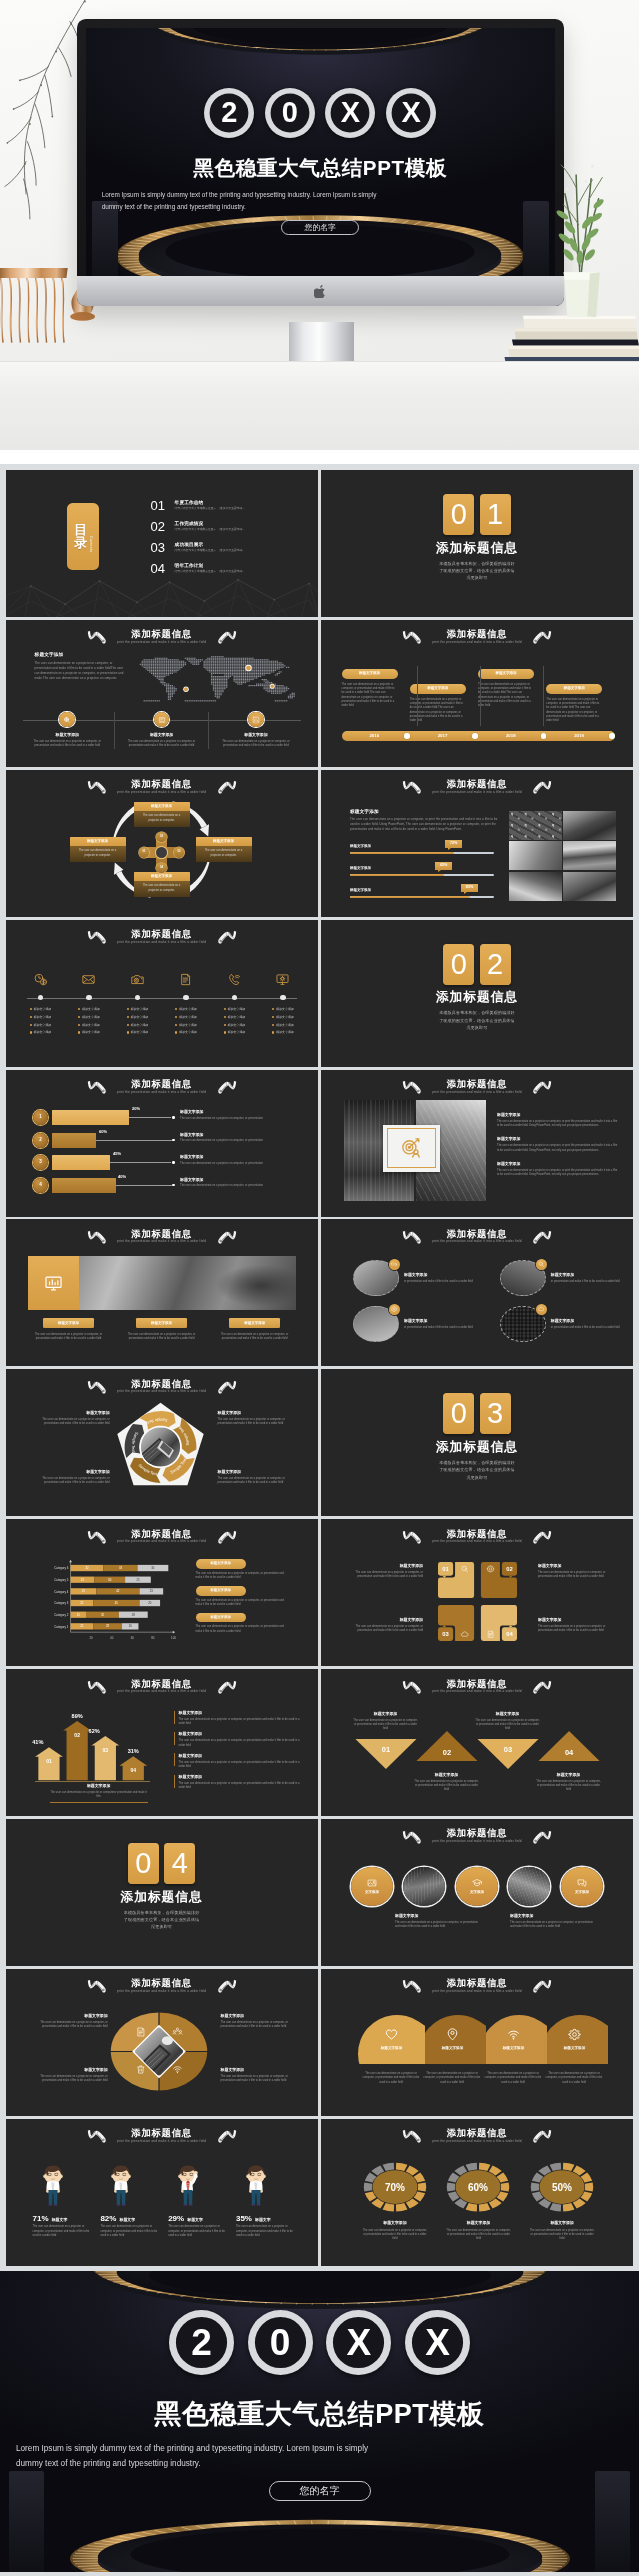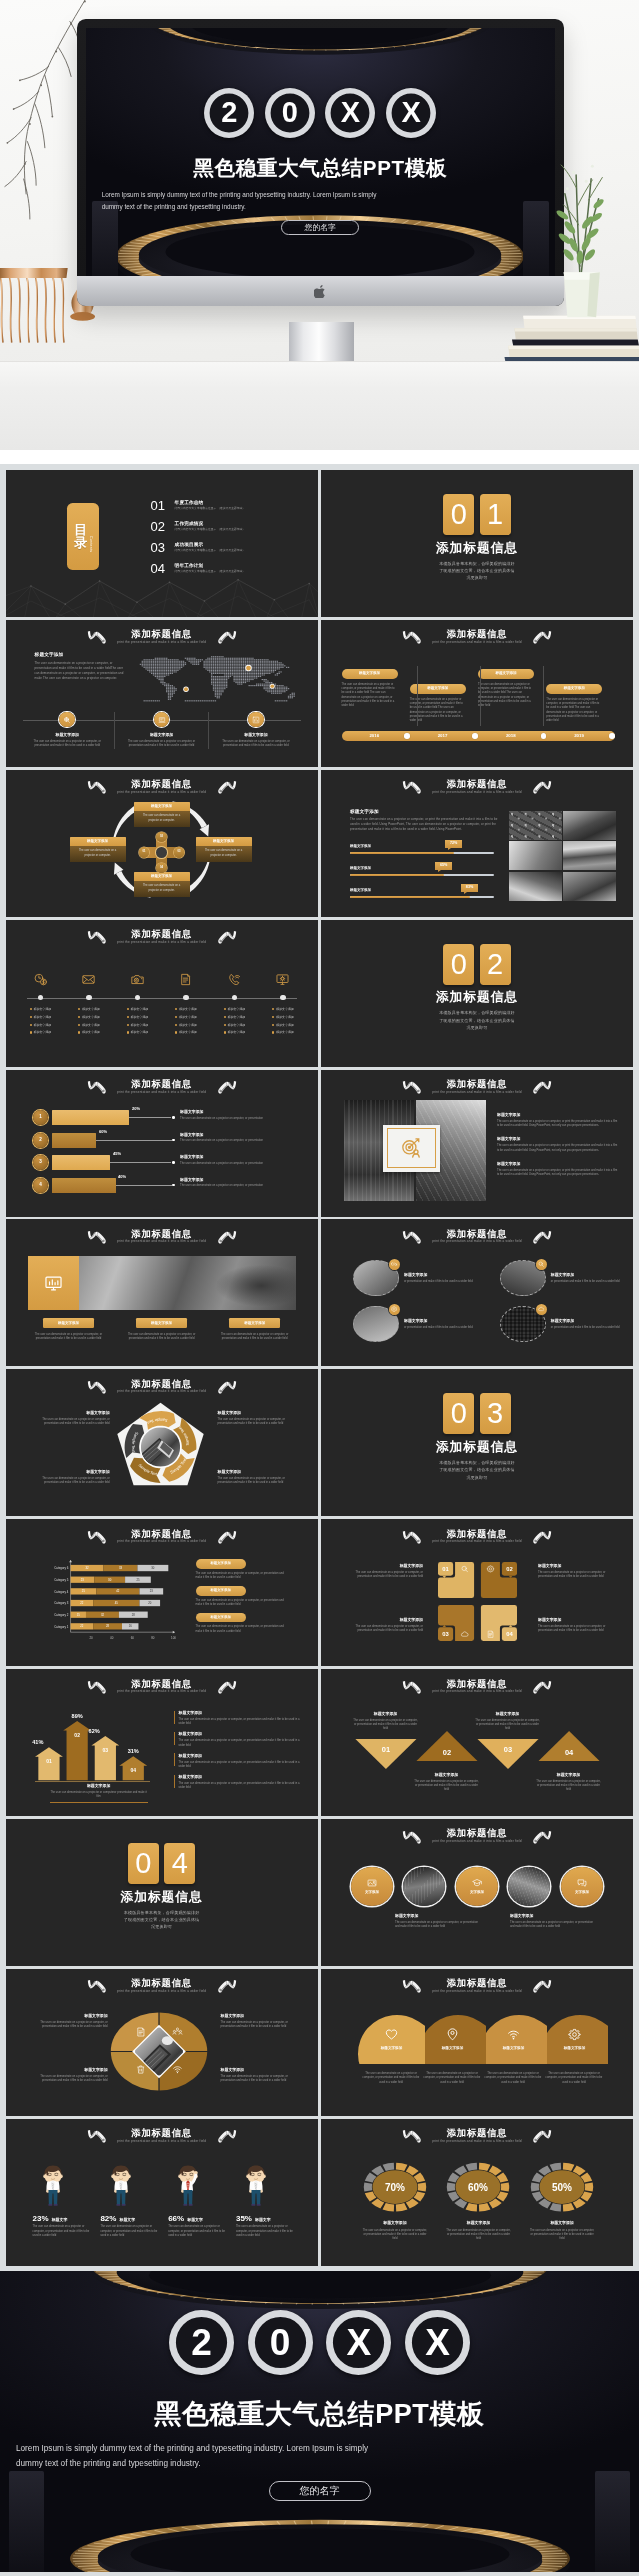--- a/index.html
+++ b/index.html
@@ -1729,21 +1729,21 @@
                 </g>
                 <path d="M21.4 41 C20 48 19.8 54 20 58" stroke="#fdfdfd" stroke-width="6.4" fill="none" stroke-linecap="round"></path>
                 <circle cx="20" cy="60.5" r="3.6" fill="#f6d9b4"></circle>
                 <path d="M42.6 41 C 44 48 44.2 54 44 58" stroke="#fdfdfd" stroke-width="6.4" fill="none" stroke-linecap="round"></path>
                 <circle cx="44" cy="60.5" r="3.6" fill="#f6d9b4"></circle>
                 <path d="M21.5 58 H42.5 L41.6 92 H34.2 L33 66 H31 L29.8 92 H22.4 Z" fill="#1d4f6b"></path>
                 <path d="M21.6 90 h8.6 v4.4 h-8.6 z M33.8 90 h8.6 v4.4 h-8.6 z" fill="#3b3560"></path>
               </svg>
             </div>
             <div class="ps-head">
-              <span class="ps-val">23%</span>
+              <span class="ps-val">71%</span>
               <span class="ps-lbl">标题文字</span>
             </div>
             <div class="tiny2">The user can demonstrate on a projector or computer, or presentation and make it film to be used in a wider field</div>
           </div>
           <div class="ps-item">
             <div class="ps-man">
               <svg viewBox="0 0 64 104">
                 <path d="M13 26 C13 10 21 3 32 3 C43 3 51 10 51 26 C51 36 45 42 32 42 C19 42 13 36 13 26 Z" fill="#f6d9b4"></path>
                 <ellipse cx="13.2" cy="26" rx="3.6" ry="4.6" fill="#f6d9b4"></ellipse>
                 <ellipse cx="50.8" cy="26" rx="3.6" ry="4.6" fill="#f6d9b4"></ellipse>
@@ -1801,21 +1801,21 @@
                 </g>
                 <path d="M21.4 41 C20 48 19.8 54 20 58" stroke="#fdfdfd" stroke-width="6.4" fill="none" stroke-linecap="round"></path>
                 <circle cx="20" cy="60.5" r="3.6" fill="#f6d9b4"></circle>
                 <path d="M42 42 C 47 36 50 27 50.5 20" stroke="#fdfdfd" stroke-width="6.4" fill="none" stroke-linecap="round"></path>
                 <circle cx="50.5" cy="17.5" r="3.8" fill="#f6d9b4"></circle>
                 <path d="M21.5 58 H42.5 L41.6 92 H34.2 L33 66 H31 L29.8 92 H22.4 Z" fill="#1d4f6b"></path>
                 <path d="M21.6 90 h8.6 v4.4 h-8.6 z M33.8 90 h8.6 v4.4 h-8.6 z" fill="#3b3560"></path>
               </svg>
             </div>
             <div class="ps-head">
-              <span class="ps-val">66%</span>
+              <span class="ps-val">29%</span>
               <span class="ps-lbl">标题文字</span>
             </div>
             <div class="tiny2">The user can demonstrate on a projector or computer, or presentation and make it film to be used in a wider field</div>
           </div>
           <div class="ps-item">
             <div class="ps-man">
               <svg viewBox="0 0 64 104">
                 <path d="M13 26 C13 10 21 3 32 3 C43 3 51 10 51 26 C51 36 45 42 32 42 C19 42 13 36 13 26 Z" fill="#f6d9b4"></path>
                 <ellipse cx="13.2" cy="26" rx="3.6" ry="4.6" fill="#f6d9b4"></ellipse>
                 <ellipse cx="50.8" cy="26" rx="3.6" ry="4.6" fill="#f6d9b4"></ellipse>

